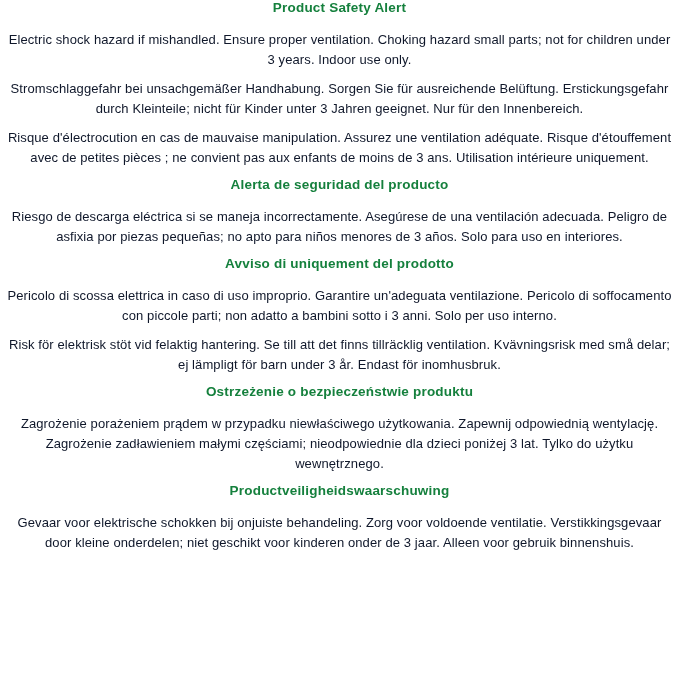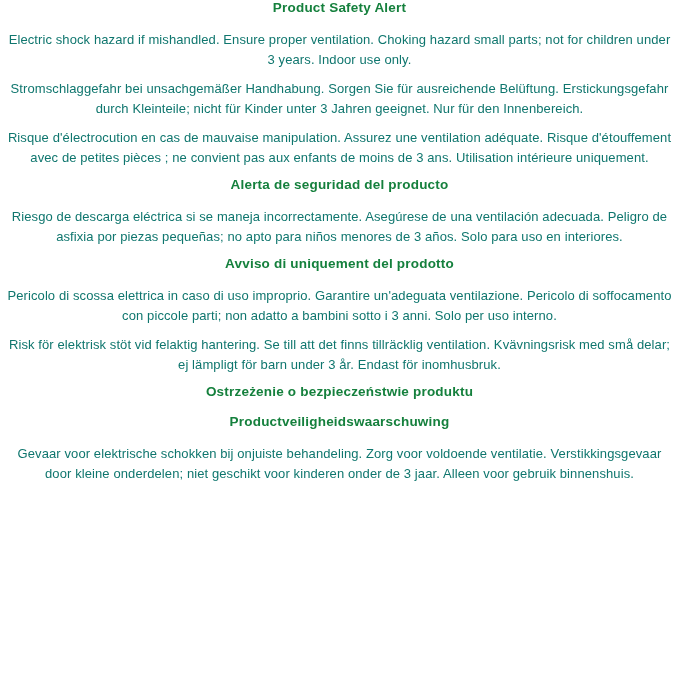--- a/index.html
+++ b/index.html
@@ -27,21 +27,21 @@
     font-weight: 700;
     color: #15803d;
     letter-spacing: 0.2px;
     line-height: 16px;
     margin: 0 0 14px 0;
     text-align: center;
   }
   .section p {
     font-size: 13px;
     font-weight: 400;
-    color: #0f766e;
+    color: #0f172a;
     line-height: 20px;
     letter-spacing: 0.1px;
     margin: 0 0 9px 0;
     text-align: center;
   }
 </style>
 </head>
 <body>
 
 <div class="doc">
@@ -69,20 +69,21 @@
     <p>Pericolo di scossa elettrica in caso di uso improprio. Garantire un'adeguata ventilazione. Pericolo di soffocamento con piccole parti; non adatto a bambini sotto i 3 anni. Solo per uso interno.</p>
   </div>
 
   <div class="section">
     <p>Risk för elektrisk stöt vid felaktig hantering. Se till att det finns tillräcklig ventilation. Kvävningsrisk med små delar; ej lämpligt för barn under 3 år. Endast för inomhusbruk.</p>
   </div>
 
 
   <div class="section">
     <h2>Ostrzeżenie o bezpieczeństwie produktu</h2>
+    <p>Zagrożenie porażeniem prądem w przypadku niewłaściwego użytkowania. Zapewnij odpowiednią wentylację. Zagrożenie zadławieniem małymi częściami; nieodpowiednie dla dzieci poniżej 3 lat. Tylko do użytku wewnętrznego.</p>
   </div>
 
   <div class="section">
     <h2>Productveiligheidswaarschuwing</h2>
     <p>Gevaar voor elektrische schokken bij onjuiste behandeling. Zorg voor voldoende ventilatie. Verstikkingsgevaar door kleine onderdelen; niet geschikt voor kinderen onder de 3 jaar. Alleen voor gebruik binnenshuis.</p>
   </div>
 
 </div>
 
 </body></html>

